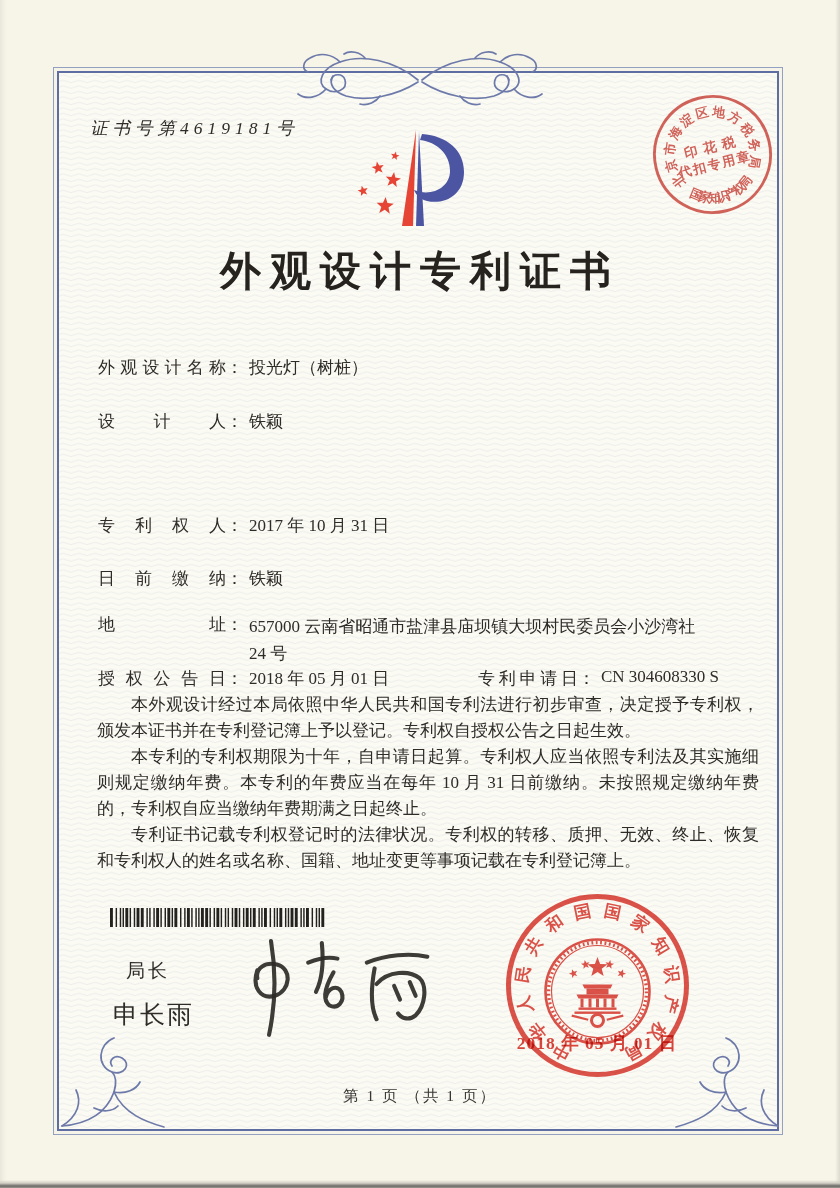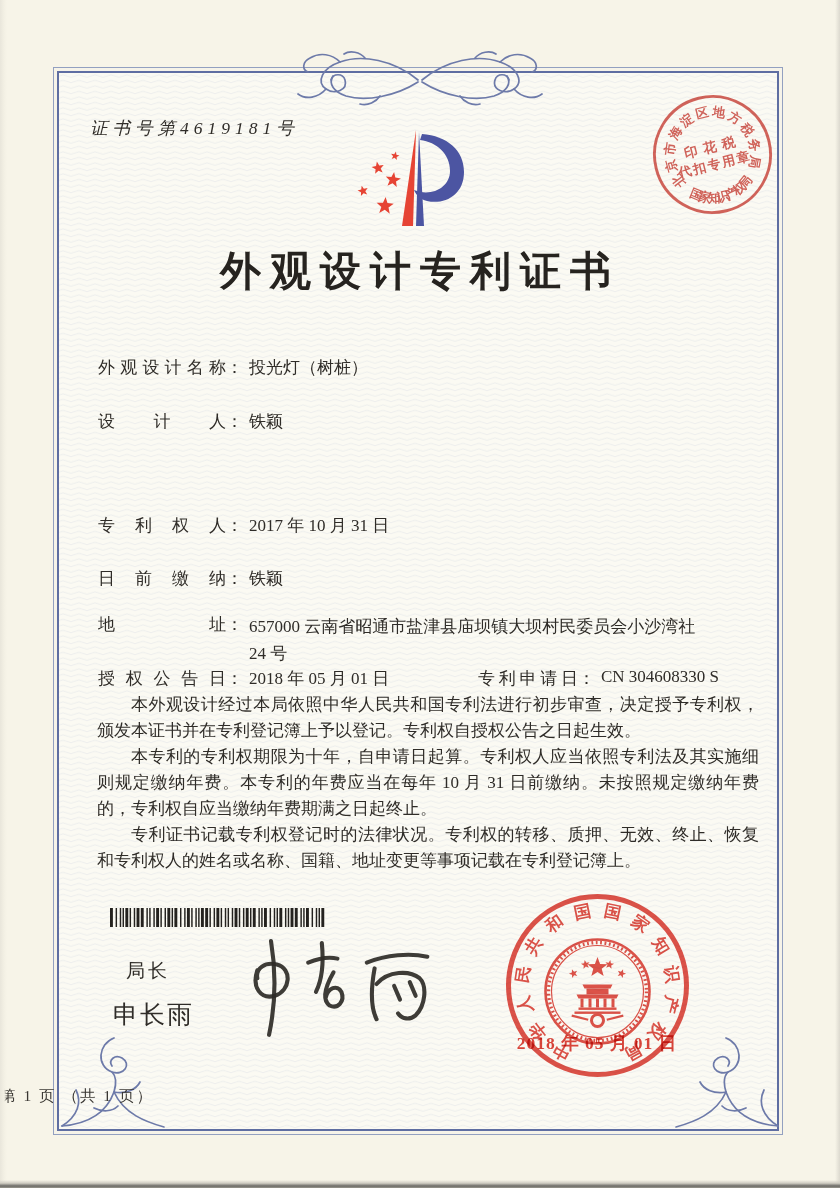--- a/index.html
+++ b/index.html
@@ -34,21 +34,21 @@
   .fvalue.wrap{white-space:normal;width:452px;line-height:27px;}
   .frow.right{left:478px;}
   .frow.right .flabel{width:100px;}
   .paras{position:absolute;left:97px;top:692px;width:662px;font-size:17px;line-height:26px;text-align:justify;}
   .paras p{margin:0;text-indent:2em;}
   .barcode{position:absolute;left:110px;top:908px;width:216px;height:19px;}
   .sig-title{position:absolute;left:113px;top:958px;font-size:19px;letter-spacing:3px;margin-left:13px;}
   .sig-name{position:absolute;left:113px;top:998px;font-size:25px;letter-spacing:2px;}
   .signature-svg{position:absolute;left:228px;top:928px;}
   .signature-svg path{stroke:#2e2b27;stroke-width:4.2;fill:none;stroke-linecap:round;stroke-linejoin:round;opacity:.92;}
-  .footer{position:absolute;left:0;top:1086px;width:100%;text-align:left;font-size:15.5px;letter-spacing:2px;color:#3a3733;}
+  .footer{position:absolute;left:0;top:1086px;width:100%;text-align:center;font-size:15.5px;letter-spacing:2px;color:#3a3733;}
   
   .tax-stamp{position:absolute;left:640px;top:82px;mix-blend-mode:multiply;opacity:.88;}
   .office-seal{position:absolute;left:505px;top:893px;mix-blend-mode:multiply;opacity:.93;}
   .seal-date{position:absolute;left:512px;top:1031px;width:170px;text-align:center;
     font-size:17.5px;font-weight:700;color:var(--seal-red,#dd463d);letter-spacing:1px;
     mix-blend-mode:multiply;}
   .flourish{stroke:#6d7aa9;stroke-width:1.7;fill:none;stroke-linecap:round;stroke-linejoin:round;}
   .logo-red{fill:var(--logo-red,#e64434);}
   .logo-blue{fill:var(--logo-blue,#4c55a2);}
 </style>

